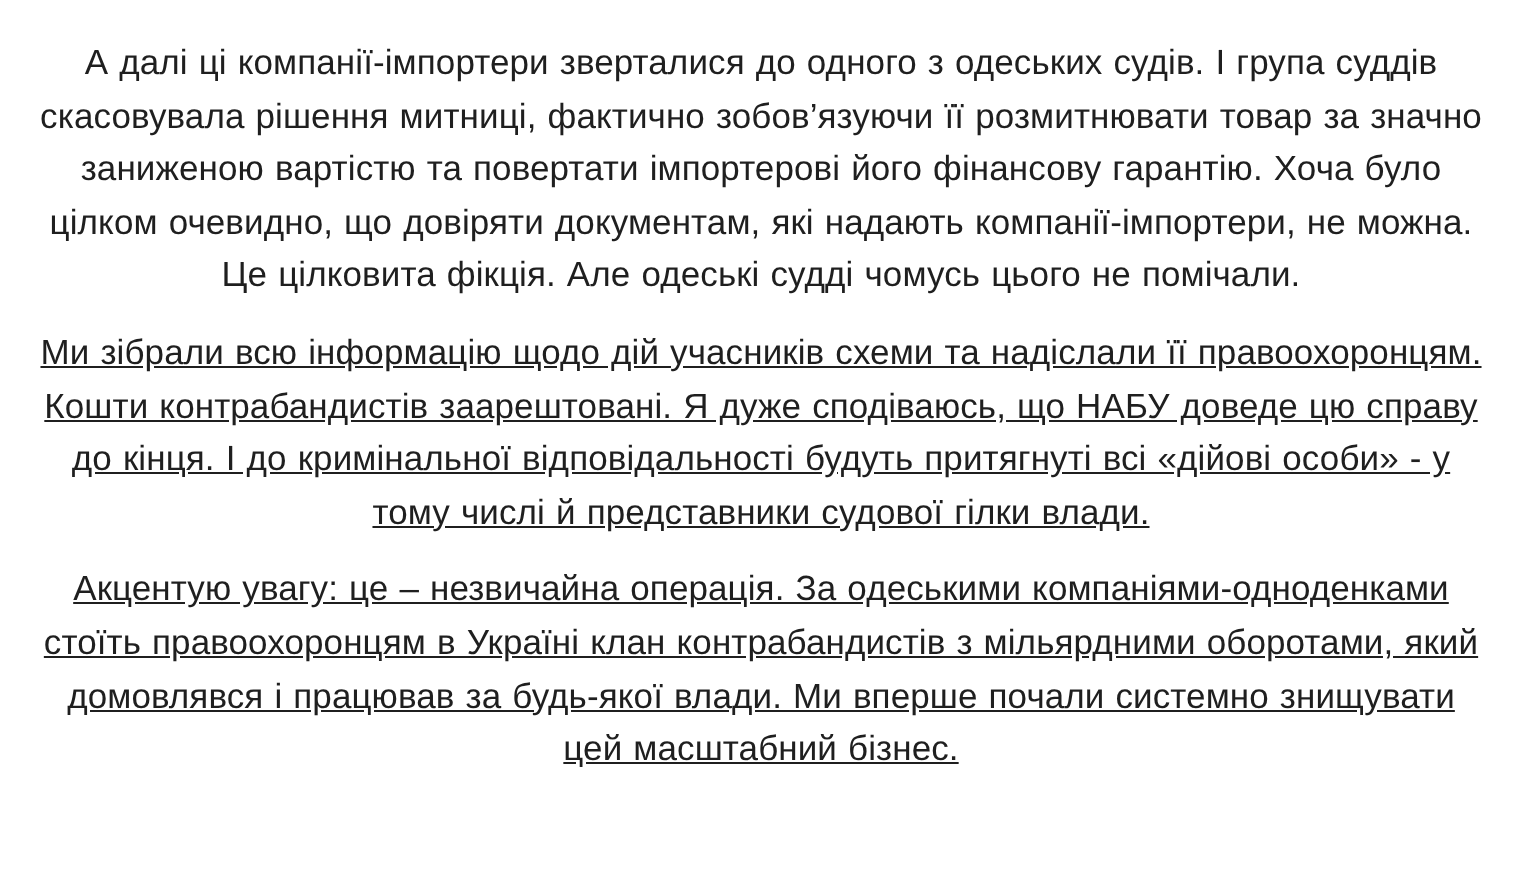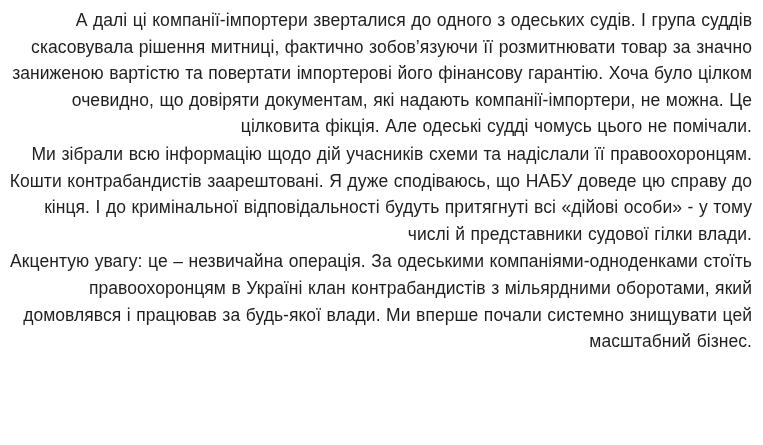--- a/index.html
+++ b/index.html
@@ -18,27 +18,28 @@
     width: 763px;
     height: 445px;
     box-sizing: border-box;
     padding: 6px 10px 0 8px;
     background: #ffffff;
   }
   .para {
     font-size: 17.5px;
     line-height: 26.6px;
     color: #1f1f1f;
-    margin: 1px;
-    text-align: right;
+    margin: 12px;
+    text-align: center;
     letter-spacing: 0.05px;
     word-spacing: 0.6px;
   }
   .para + .para {
     margin-top: 0px;
+    text-decoration: underline;
   }
 </style>
 </head>
 <body>
 
 <div class="page">
   <p class="para">А далі ці компанії-імпортери зверталися до одного з одеських судів. І група суддів скасовувала рішення митниці, фактично зобов’язуючи її розмитнювати товар за значно заниженою вартістю та повертати імпортерові його фінансову гарантію. Хоча було цілком очевидно, що довіряти документам, які надають компанії-імпортери, не можна. Це цілковита фікція. Але одеські судді чомусь цього не помічали.</p>
   <p class="para">Ми зібрали всю інформацію щодо дій учасників схеми та надіслали її правоохоронцям. Кошти контрабандистів заарештовані. Я дуже сподіваюсь, що НАБУ доведе цю справу до кінця. І до кримінальної відповідальності будуть притягнуті всі «дійові особи» - у тому числі й представники судової гілки влади.</p>
   <p class="para">Акцентую увагу: це – незвичайна операція. За одеськими компаніями-одноденками стоїть правоохоронцям в Україні клан контрабандистів з мільярдними оборотами, який домовлявся і працював за будь-якої влади. Ми вперше почали системно знищувати цей масштабний бізнес.</p>
 </div>

